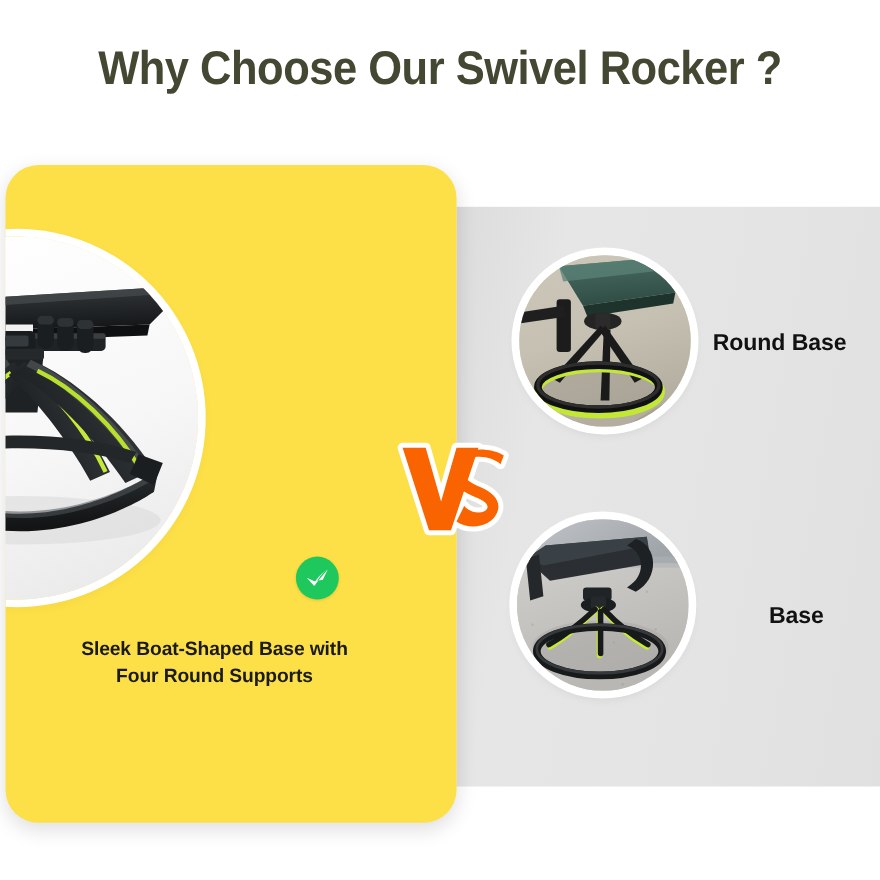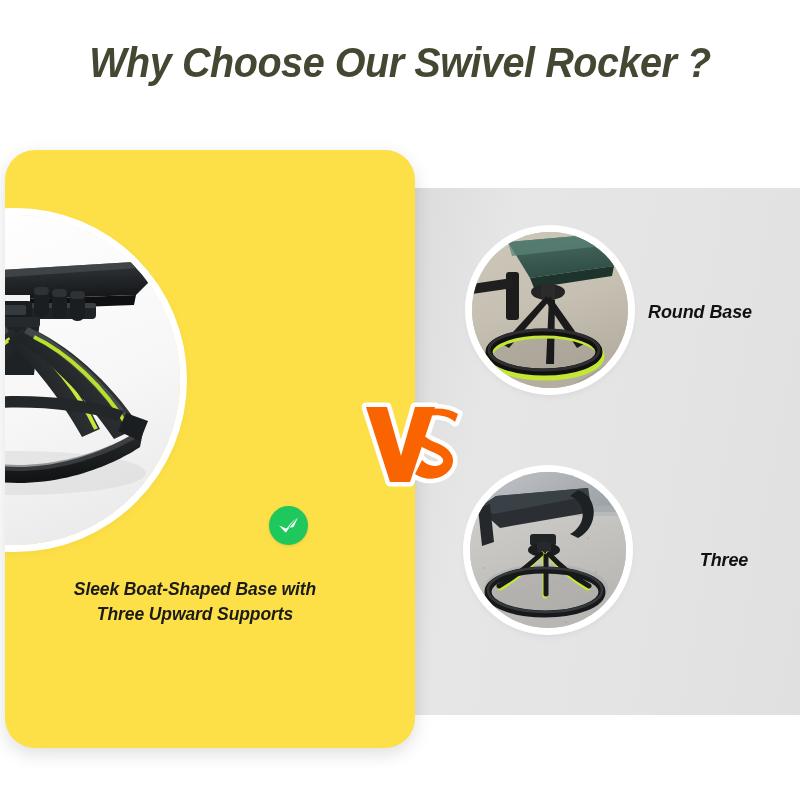--- a/index.html
+++ b/index.html
@@ -15,21 +15,20 @@
     position: relative;
   }
 
   #stage {
     position: absolute;
     left: 0; top: 0;
     width: 800px;
     height: 800px;
     background: #ffffff;
     overflow: hidden;
-    font-style: italic;
   }
 
   
   .page-title {
     position: absolute;
     left: 0;
     top: 36px;
     width: 800px;
     text-align: center;
     font-size: 43px;
@@ -138,21 +137,21 @@
   }
   #circle-three-supports {
     left: 470px;
     top: 472px;
     width: 156px;
     height: 156px;
   }
 
   .side-label {
     position: absolute;
-    font-size: 18px;
+    font-size: 21px;
     line-height: 24px;
     font-weight: bold;
     color: #111111;
     letter-spacing: -0.1px;
   }
   #label-round-base {
     left: 648px;
     top: 300px;
     width: 150px;
     text-align: left;
@@ -280,21 +279,21 @@
       <path d="M71,82 C57,95 43,106 29,114" fill="none" stroke="#17191b" stroke-width="5" stroke-linecap="round"></path>
       <path d="M79,82 C91,95 105,106 119,114" fill="none" stroke="#17191b" stroke-width="5" stroke-linecap="round"></path>
       <path d="M76,84 C76,100 76,112 76,122" fill="none" stroke="#17191b" stroke-width="5" stroke-linecap="round"></path>
 
       <ellipse cx="75" cy="120" rx="57" ry="22" fill="none" stroke="#17191b" stroke-width="7"></ellipse>
       <ellipse cx="75" cy="118" rx="57" ry="22" fill="none" stroke="#35393c" stroke-width="2.5"></ellipse>
     </svg>
   </div>
 
   <div class="side-label" id="label-three-supports">
-    <span class="line">Three</span>
+    <span class="line">Base</span>
   </div>
 
   <div class="left-card">
 
     <div class="hero-circle">
       <svg class="hero-circle-inner" width="330" height="330" viewBox="0 0 330 330">
         <defs>
           <linearGradient id="hBg" x1="0.3" y1="0" x2="0.7" y2="1">
             <stop offset="0%" stop-color="#ffffff"></stop>
             <stop offset="60%" stop-color="#f7f7f7"></stop>
@@ -390,21 +389,21 @@
 
     <div class="check-badge">
       <svg width="39" height="39" viewBox="0 0 39 39">
         <path d="M10 19.5 L16.5 26.5 L29 11.5 L24.5 21 L16.8 22.5 Z" fill="#ffffff"></path>
         <path d="M9.5 19 C13 20.5 15.5 23 17 26.5 C20 20 24 15 28.5 11.5 C23 15.5 19 20 16.8 24 C14.8 21.8 12.3 20 9.5 19 Z" fill="#ffffff"></path>
       </svg>
     </div>
 
     <div class="hero-caption">
       <span class="line">Sleek Boat-Shaped Base with</span><br>
-      <span class="line">Three Upward Supports</span>
+      <span class="line">Four Round Supports</span>
     </div>
   </div>
 
   <div class="vs-badge">
     <svg width="108" height="92" viewBox="0 0 108 92">
 
       <g stroke="#ffffff" stroke-width="9" stroke-linejoin="round" fill="#ffffff">
         <path d="M6,9 L27,9 L41,58 L55,9 L75,9 L50,84 L30,84 Z"></path>
         <path d="M95,24 C88,17 70,14 62,22 C53,31 66,41 77,45 C89,50 96,58 92,68 C86,82 66,84 55,76 L62,62 C68,69 80,70 83,64 C85,58 74,55 66,51 C55,46 47,37 51,24 C56,9 83,7 98,16 Z"></path>
       </g>

